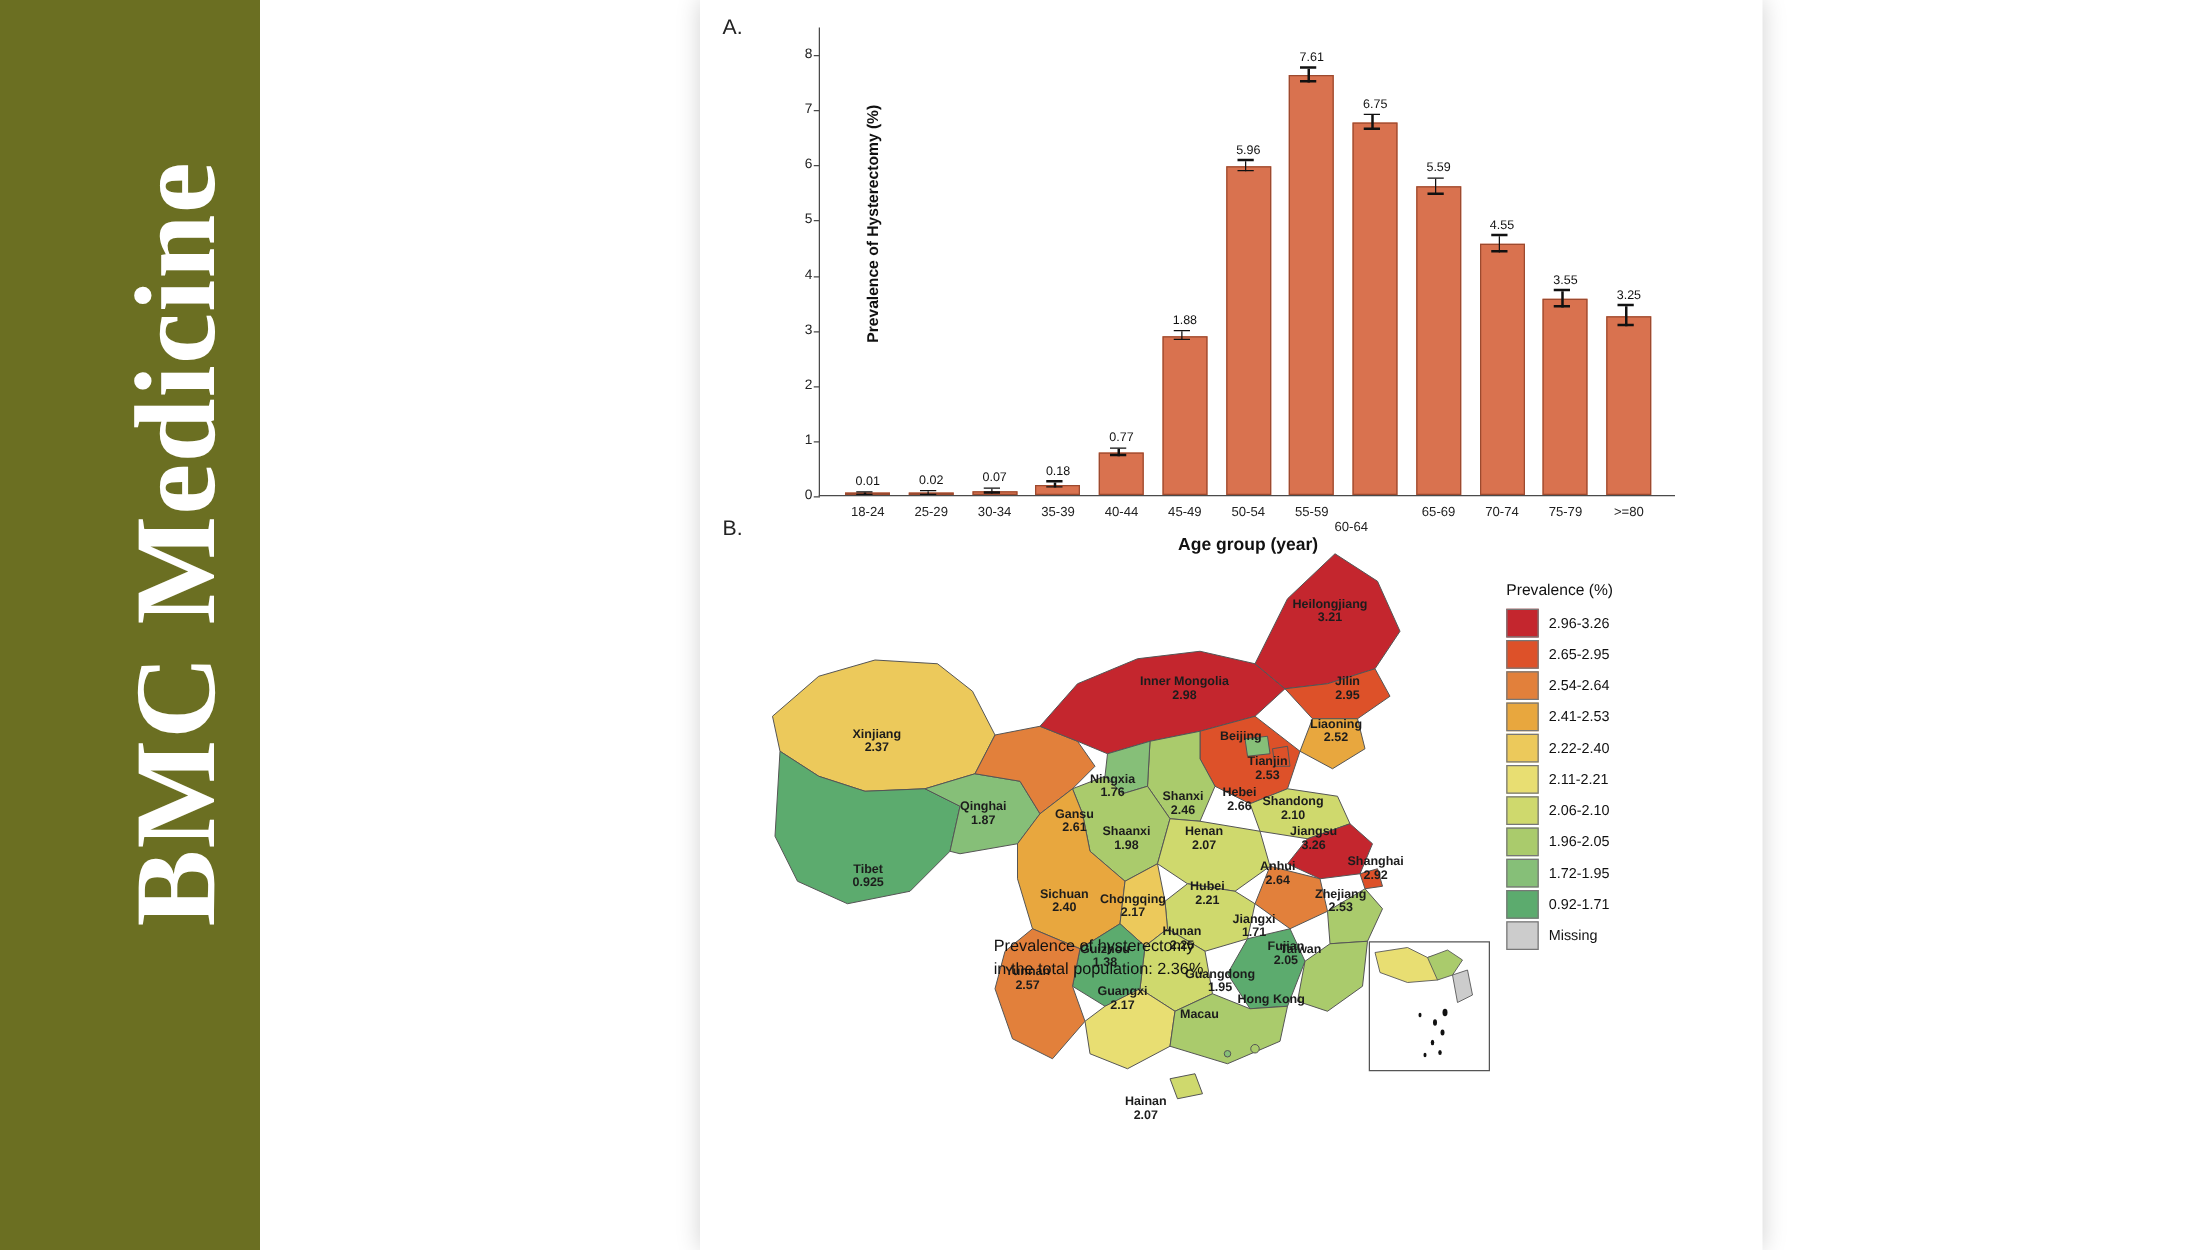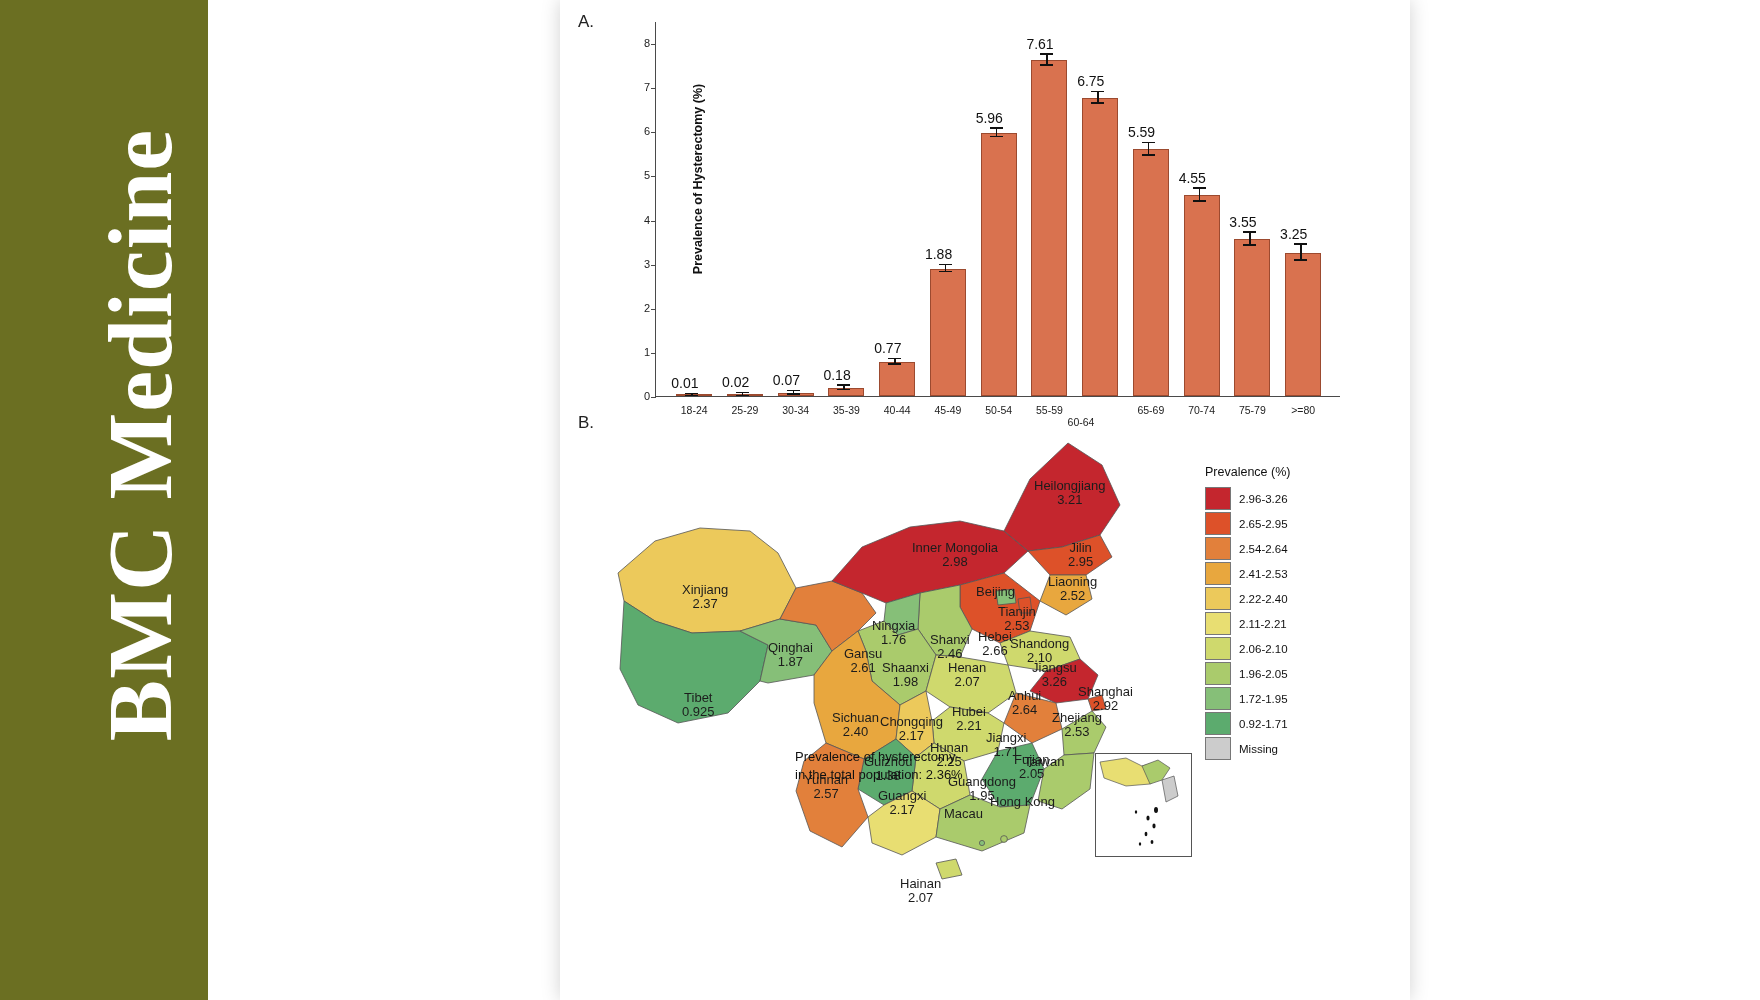--- a/index.html
+++ b/index.html
@@ -73,35 +73,35 @@
     position:absolute;bottom:0;left:5px;width:36px;
     background:#d9724f;border:1px solid #9c4a2f;box-sizing:border-box;
   }
   .err{
     position:absolute;left:20px;width:1.5px;background:#111;
   }
   .errcap{
     position:absolute;width:13px;height:1.5px;background:#111;left:14px;
   }
   .barval{
-    position:absolute;left:0;width:46px;text-align:left;
-    font-size:14px;color:#111;
+    position:absolute;left:0;width:46px;text-align:center;
+    font-size:10px;color:#111;
   }
   .xtick{
     position:absolute;top:382px;width:54px;text-align:center;
     font-size:10.5px;color:#222;
   }
 
   
   .panelB{position:absolute;left:0;top:405px;width:850px;height:595px;}
   .mapwrap{position:absolute;left:40px;top:18px;width:620px;height:460px;}
   .map-svg{position:absolute;left:0;top:0;}
   .prov-label{
-    position:absolute;text-align:center;font-size:13px;line-height:1.08;
-    color:#1c1c1c;white-space:nowrap;
+    position:absolute;text-align:center;font-size:10px;line-height:1.08;
+    color:#1c1c1c;white-space:nowrap;font-weight:bold;
   }
   .map-note{
     position:absolute;left:195px;top:325px;width:300px;
     font-size:13px;color:#111;line-height:1.35;
   }
   .inset{
     position:absolute;left:495px;top:330px;width:95px;height:102px;
     border:1px solid #555;background:#fff;
   }
 
@@ -121,20 +121,21 @@
     <div class="journal-title">BMC Medicine</div>
   </div>
 
   <div class="figure-page">
 
     <div class="panelA">
       <div class="panel-letter" style="left:18px;top:12px;">A.</div>
 
       <div class="chartA-plot">
         <div class="ylabelA">Prevalence of Hysterectomy (%)</div>
+        <div class="xlabelA">Age group (year)</div>
         <div id="yaxisA">
             <div class="ytick" style="top: 368px;">0</div>
             <div class="ytickmark" style="top: 375px;"></div>
             <div class="ytick" style="top: 323.875px;">1</div>
             <div class="ytickmark" style="top: 330.875px;"></div>
             <div class="ytick" style="top: 279.75px;">2</div>
             <div class="ytickmark" style="top: 286.75px;"></div>
             <div class="ytick" style="top: 235.625px;">3</div>
             <div class="ytickmark" style="top: 242.625px;"></div>
             <div class="ytick" style="top: 191.5px;">4</div>

